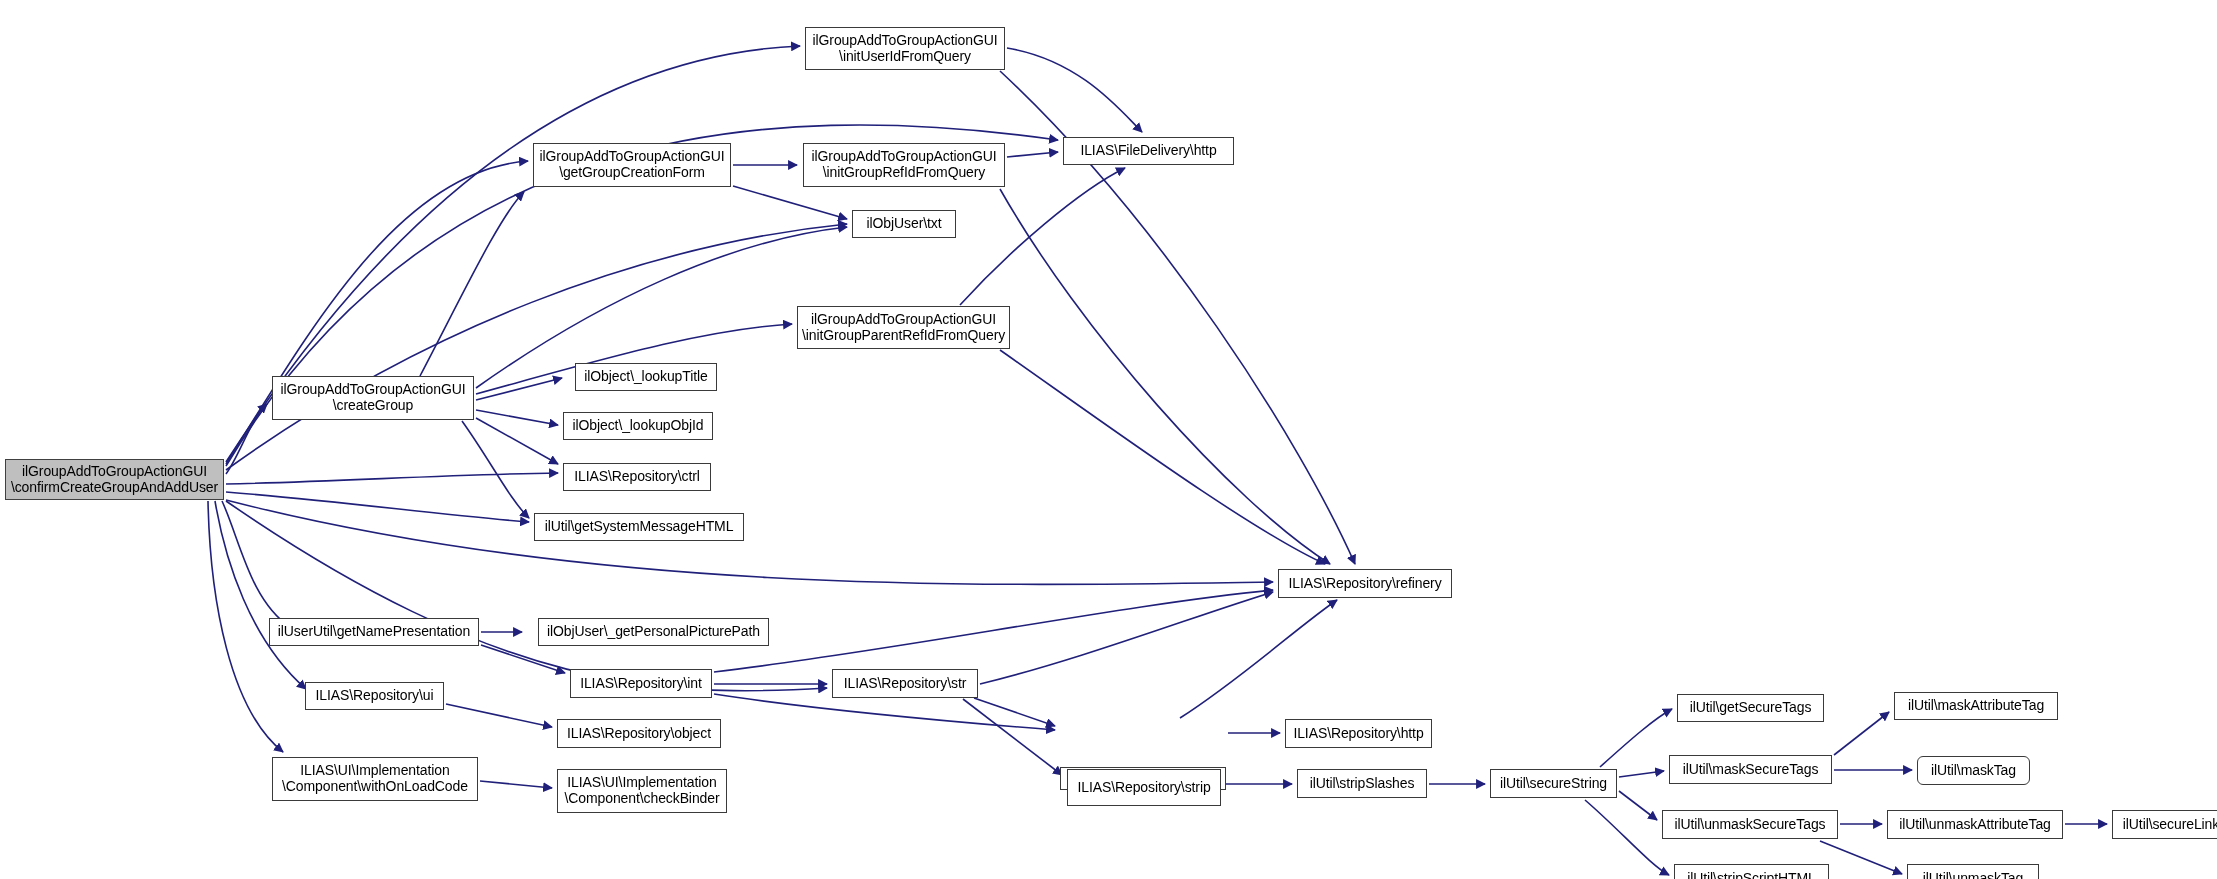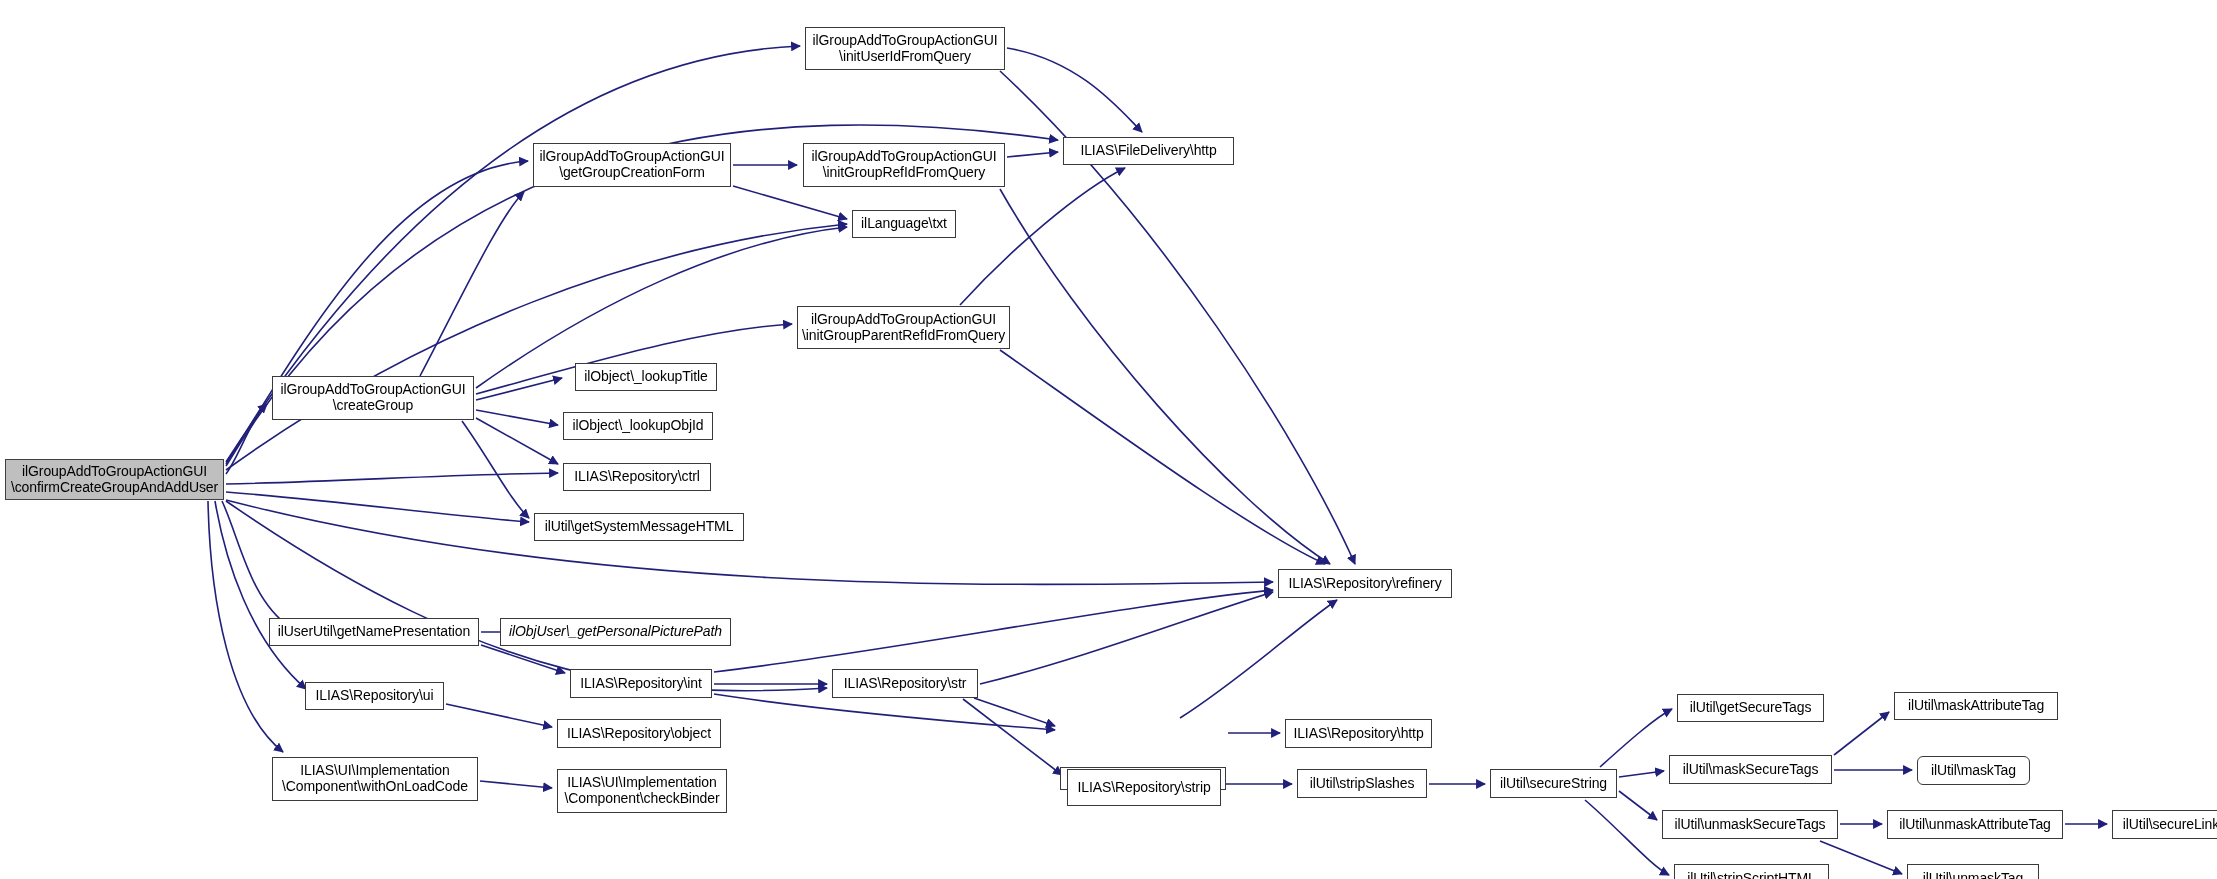--- a/index.html
+++ b/index.html
@@ -79,32 +79,32 @@
   <div id="node-layer">
       <div class="node root" style="left: 5px; top: 459px; width: 219px; height: 41px;"><span class="lbl">ilGroupAddToGroupActionGUI
 \confirmCreateGroupAndAddUser</span></div>
       <div class="node" style="left: 805px; top: 27px; width: 200px; height: 43px;"><span class="lbl">ilGroupAddToGroupActionGUI
 \initUserIdFromQuery</span></div>
       <div class="node" style="left: 533px; top: 143px; width: 198px; height: 44px;"><span class="lbl">ilGroupAddToGroupActionGUI
 \getGroupCreationForm</span></div>
       <div class="node" style="left: 803px; top: 143px; width: 202px; height: 44px;"><span class="lbl">ilGroupAddToGroupActionGUI
 \initGroupRefIdFromQuery</span></div>
       <div class="node" style="left: 1063px; top: 137px; width: 171px; height: 28px;"><span class="lbl">ILIAS\FileDelivery\http</span></div>
-      <div class="node" style="left: 852px; top: 210px; width: 104px; height: 28px;"><span class="lbl">ilLanguage\txt</span></div>
+      <div class="node" style="left: 852px; top: 210px; width: 104px; height: 28px;"><span class="lbl">ilObjUser\txt</span></div>
       <div class="node" style="left: 797px; top: 306px; width: 213px; height: 43px;"><span class="lbl">ilGroupAddToGroupActionGUI
 \initGroupParentRefIdFromQuery</span></div>
       <div class="node" style="left: 272px; top: 376px; width: 202px; height: 44px;"><span class="lbl">ilGroupAddToGroupActionGUI
 \createGroup</span></div>
       <div class="node" style="left: 567px; top: 363px; width: 142px; height: 28px; margin-left: 8px;"><span class="lbl">ilObject\_lookupTitle</span></div>
       <div class="node" style="left: 563px; top: 412px; width: 150px; height: 28px;"><span class="lbl">ilObject\_lookupObjId</span></div>
       <div class="node" style="left: 563px; top: 463px; width: 148px; height: 28px;"><span class="lbl">ILIAS\Repository\ctrl</span></div>
       <div class="node" style="left: 534px; top: 513px; width: 210px; height: 28px;"><span class="lbl">ilUtil\getSystemMessageHTML</span></div>
       <div class="node" style="left: 1278px; top: 569px; width: 174px; height: 29px; justify-content: center;"><span class="lbl">ILIAS\Repository\refinery</span></div>
       <div class="node" style="left: 269px; top: 618px; width: 210px; height: 28px;"><span class="lbl">ilUserUtil\getNamePresentation</span></div>
-      <div class="node" style="left: 500px; top: 618px; width: 231px; height: 28px; font-style: italic;"><span class="lbl">ilObjUser\_getPersonalPicturePath</span></div>
+      <div class="node" style="left: 538px; top: 618px; width: 231px; height: 28px;"><span class="lbl">ilObjUser\_getPersonalPicturePath</span></div>
       <div class="node" style="left: 570px; top: 669px; width: 142px; height: 29px;"><span class="lbl">ILIAS\Repository\int</span></div>
       <div class="node" style="left: 832px; top: 669px; width: 146px; height: 29px;"><span class="lbl">ILIAS\Repository\str</span></div>
       <div class="node" style="left: 305px; top: 682px; width: 139px; height: 28px;"><span class="lbl">ILIAS\Repository\ui</span></div>
       <div class="node" style="left: 557px; top: 719px; width: 164px; height: 29px;"><span class="lbl">ILIAS\Repository\object</span></div>
       <div class="node" style="left: 1060px; top: 719px; width: 166px; height: 23px; margin-top: 48px;"><span class="lbl">ILIAS\Repository\isArray</span></div>
       <div class="node" style="left: 1285px; top: 719px; width: 147px; height: 29px; justify-content: center;"><span class="lbl">ILIAS\Repository\http</span></div>
       <div class="node" style="left: 1067px; top: 769px; width: 154px; height: 37px;"><span class="lbl">ILIAS\Repository\strip</span></div>
       <div class="node" style="left: 1297px; top: 769px; width: 130px; height: 29px;"><span class="lbl">ilUtil\stripSlashes</span></div>
       <div class="node" style="left: 1490px; top: 769px; width: 127px; height: 29px;"><span class="lbl">ilUtil\secureString</span></div>
       <div class="node" style="left: 272px; top: 757px; width: 206px; height: 44px;"><span class="lbl">ILIAS\UI\Implementation

